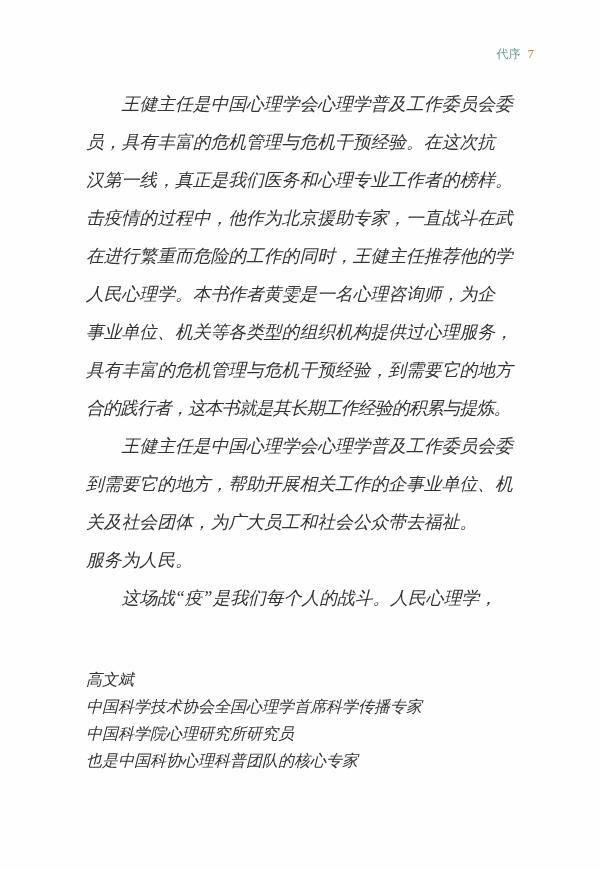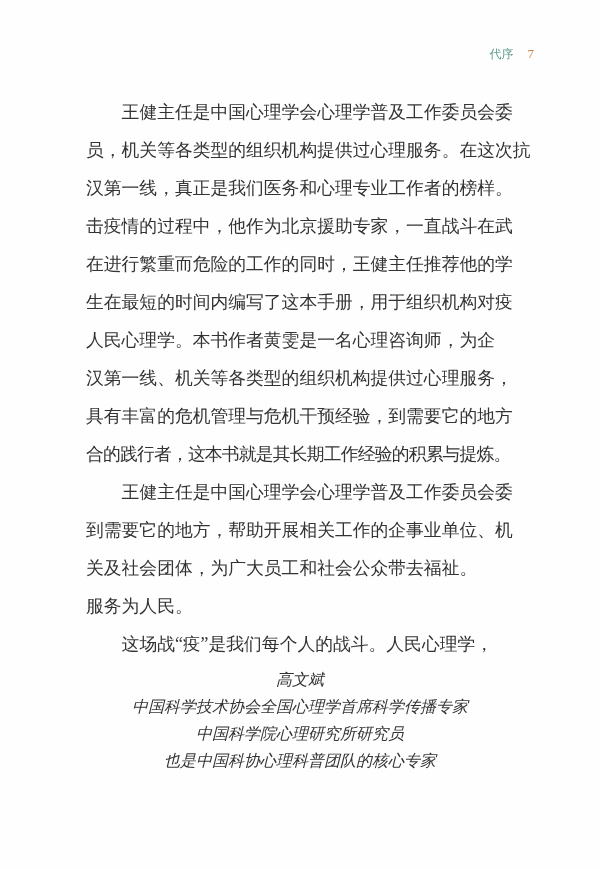--- a/index.html
+++ b/index.html
@@ -16,54 +16,55 @@
     color: #333333;
     overflow: hidden;
   }
   
   .running-head {
     position: absolute;
     top: 46px;
     right: 66px;
     display: flex;
     align-items: baseline;
-    gap: 14px;
+    gap: 7px;
   }
   .head-title {
     font-family: "Liberation Sans", "DejaVu Sans", sans-serif;
     font-size: 12px;
     color: #5f9a8d;
   }
   .head-page {
     font-family: "Liberation Serif", "DejaVu Serif", serif;
     font-size: 13px;
     color: #c7834f;
   }
   
   .body-text {
     position: absolute;
     left: 86px;
-    top: 93px;
+    top: 85px;
     width: 430px;
+    font-style: italic;
   }
   .line {
     font-size: 17.8px;
     line-height: 38px;
     height: 38px;
     white-space: nowrap;
   }
   .indent { text-indent: 2em; }
   .tight  { letter-spacing: -0.8px; }
   
   .signature {
     position: absolute;
     left: 86px;
     top: 666px;
     width: 428px;
-    text-align: center;
+    text-align: left;
     font-style: italic;
   }
   .sig-line {
     font-size: 16px;
     line-height: 27px;
     height: 27px;
   }
 </style>
 </head>
 <body>
@@ -72,27 +73,26 @@
 
   <header class="running-head">
     <span class="head-title">代序</span>
     <span class="head-page">7</span>
   </header>
 
   <main class="body-text">
 
     <div class="para">
       <div class="line indent">王健主任是中国心理学会心理学普及工作委员会委</div>
-      <div class="line">员，机关等各类型的组织机构提供过心理服务。在这次抗</div>
+      <div class="line">员，具有丰富的危机管理与危机干预经验。在这次抗</div>
       <div class="line">汉第一线，真正是我们医务和心理专业工作者的榜样。</div>
       <div class="line">击疫情的过程中，他作为北京援助专家，一直战斗在武</div>
       <div class="line">在进行繁重而危险的工作的同时，王健主任推荐他的学</div>
-      <div class="line">生在最短的时间内编写了这本手册，用于组织机构对疫</div>
       <div class="line">人民心理学。本书作者黄雯是一名心理咨询师，为企</div>
-      <div class="line">汉第一线、机关等各类型的组织机构提供过心理服务，</div>
+      <div class="line">事业单位、机关等各类型的组织机构提供过心理服务，</div>
       <div class="line">具有丰富的危机管理与危机干预经验，到需要它的地方</div>
       <div class="line tight">合的践行者，这本书就是其长期工作经验的积累与提炼。</div>
     </div>
 
     <div class="para">
       <div class="line indent">王健主任是中国心理学会心理学普及工作委员会委</div>
       <div class="line">到需要它的地方，帮助开展相关工作的企事业单位、机</div>
       <div class="line">关及社会团体，为广大员工和社会公众带去福祉。</div>
     </div>
 

